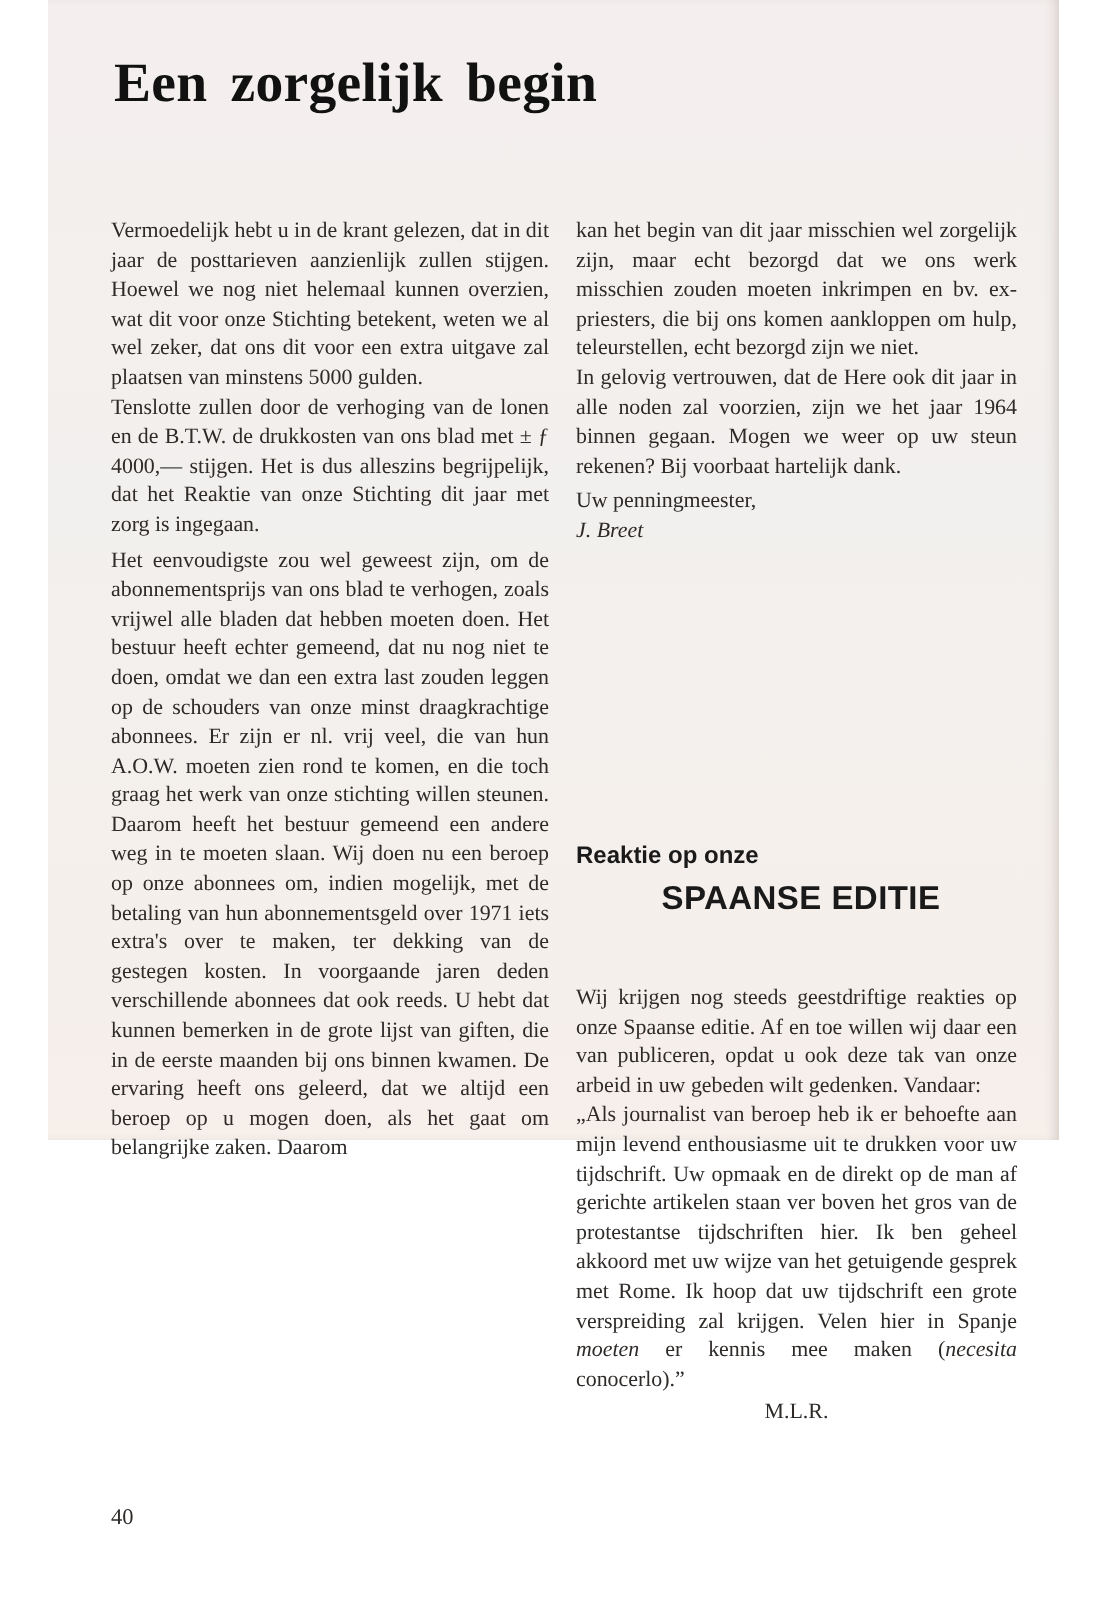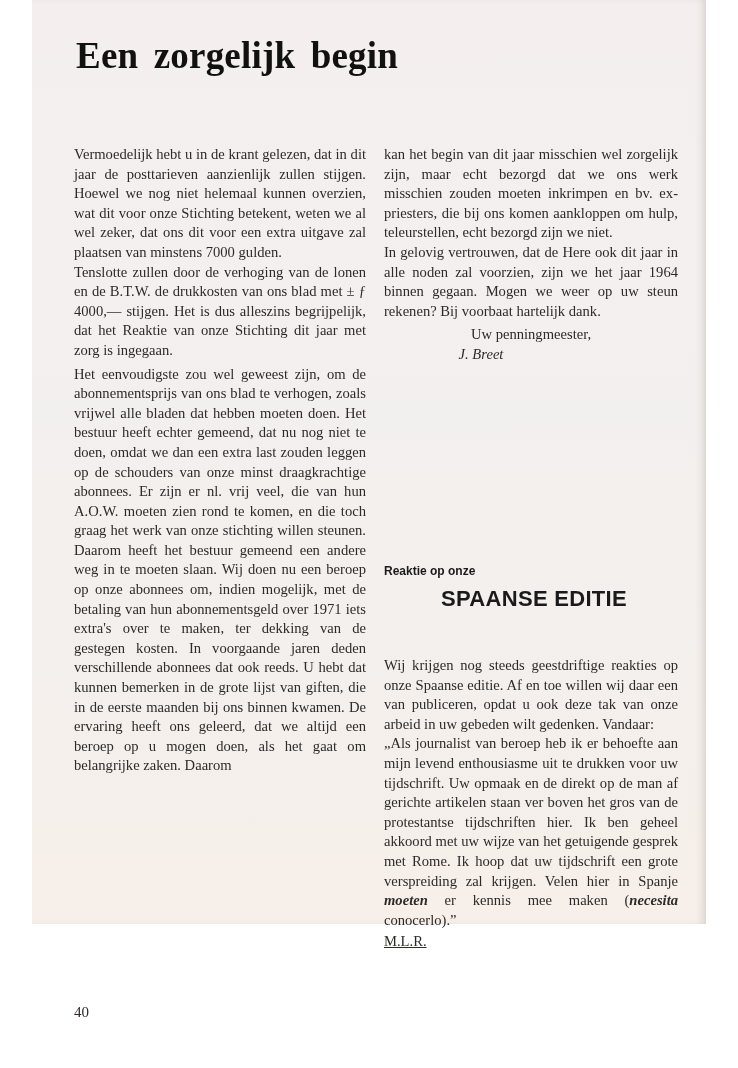--- a/index.html
+++ b/index.html
@@ -11,21 +11,21 @@
       width: 738px;
       height: 1068px;
       position: relative;
       overflow: hidden;
     }
     .page {
       position: absolute;
       left: 32px;
       top: 0;
       width: 674px;
-      height: 924px;
+      height: 760px;
       background: linear-gradient(180deg, #f4efee 0%, #f2f0ee 45%, #f6efea 100%);
       box-shadow: inset -6px 0 8px -4px rgba(120, 100, 90, 0.25);
     }
     .title {
       position: absolute;
       left: 44px;
       top: 34px;
       margin: 0;
       font-family: "Liberation Serif", "DejaVu Serif", serif;
       font-weight: bold;
@@ -51,21 +51,21 @@
     .col-right {
       left: 352px;
       top: 145px;
       width: 294px;
     }
     .para {
       margin: 0 0 4px 0;
     }
     .para.tight { margin-bottom: 0; }
     .signoff {
-      text-align: center;
+      text-align: left;
       margin: 4px 0 0 0;
     }
     .signoff .line { display: block; }
     .signoff .name { padding-right: 100px; font-style: italic; }
     .page-number {
       position: absolute;
       left: 42px;
       top: 1004px;
       font-family: "Liberation Serif", "DejaVu Serif", serif;
       font-size: 15px;
@@ -75,51 +75,50 @@
       position: absolute;
       left: 352px;
       top: 558px;
       width: 300px;
       font-family: "Liberation Sans", "DejaVu Sans", sans-serif;
       font-weight: bold;
       color: #1a1a1a;
     }
     .sub-heading .h1 {
       display: block;
-      font-size: 12px;
+      font-size: 16px;
       line-height: 26px;
     }
     .sub-heading .h2 {
       display: block;
       font-size: 22px;
       line-height: 30px;
       letter-spacing: 0.3px;
       text-align: center;
     }
     .col-right-2 {
       left: 352px;
       top: 656px;
       width: 294px;
     }
     .initials {
-      text-align: left;
+      text-align: center;
       margin: 2px 0 0 0;
-      text-decoration: underline;
     }
-    em { font-style: italic; font-weight: bold; }
+    em { font-style: italic; }
   </style>
 </head>
 <body>
 
 <div class="page">
 
   <h1 class="title">Een zorgelijk begin</h1>
 
   <div class="col col-left">
-    <p class="para tight">Vermoedelijk hebt u in de krant gele­zen, dat in dit jaar de posttarieven aan­zienlijk zullen stijgen. Hoewel we nog niet helemaal kunnen overzien, wat dit voor onze Stichting betekent, weten we al wel zeker, dat ons dit voor een extra uitgave zal plaatsen van minstens 7000 gulden.</p>
+    <p class="para tight">Vermoedelijk hebt u in de krant gele­zen, dat in dit jaar de posttarieven aan­zienlijk zullen stijgen. Hoewel we nog niet helemaal kunnen overzien, wat dit voor onze Stichting betekent, weten we al wel zeker, dat ons dit voor een extra uitgave zal plaatsen van minstens 5000 gulden.</p>
     <p class="para">Tenslotte zullen door de verhoging van de lonen en de B.T.W. de drukkosten van ons blad met ± ƒ 4000,— stijgen. Het is dus alleszins begrijpelijk, dat het Reaktie van onze Stichting dit jaar met zorg is ingegaan.</p>
     <p class="para">Het eenvoudigste zou wel geweest zijn, om de abonnementsprijs van ons blad te verhogen, zoals vrijwel alle bladen dat hebben moeten doen. Het bestuur heeft echter gemeend, dat nu nog niet te doen, omdat we dan een extra last zouden leggen op de schouders van onze minst draagkrachtige abonnees. Er zijn er nl. vrij veel, die van hun A.O.W. moeten zien rond te komen, en die toch graag het werk van onze stichting willen steu­nen. Daarom heeft het bestuur gemeend een andere weg in te moeten slaan. Wij doen nu een beroep op onze abonnees om, indien mogelijk, met de betaling van hun abonnementsgeld over 1971 iets extra's over te maken, ter dekking van de gestegen kosten. In voorgaande jaren deden verschillende abonnees dat ook reeds. U hebt dat kunnen bemerken in de grote lijst van giften, die in de eerste maanden bij ons binnen kwamen. De ervaring heeft ons geleerd, dat we altijd een beroep op u mogen doen, als het gaat om belangrijke zaken. Daarom</p>
   </div>
 
   <div class="page-number">40</div>
 
   <div class="col col-right">
     <p class="para tight">kan het begin van dit jaar misschien wel zorgelijk zijn, maar echt bezorgd dat we ons werk misschien zouden moeten in­krimpen en bv. ex-priesters, die bij ons komen aankloppen om hulp, teleurstel­len, echt bezorgd zijn we niet.</p>
     <p class="para tight">In gelovig vertrouwen, dat de Here ook dit jaar in alle noden zal voorzien, zijn we het jaar 1964 binnen gegaan. Mogen we weer op uw steun rekenen? Bij voor­baat hartelijk dank.</p>
     <div class="signoff">

